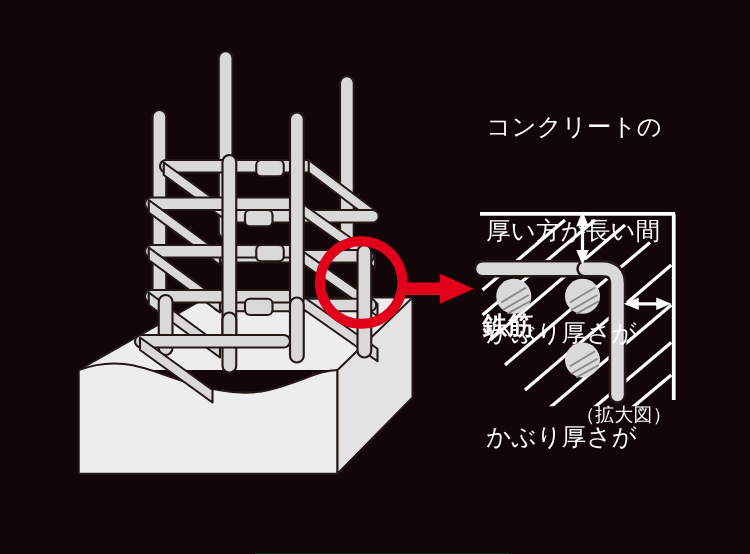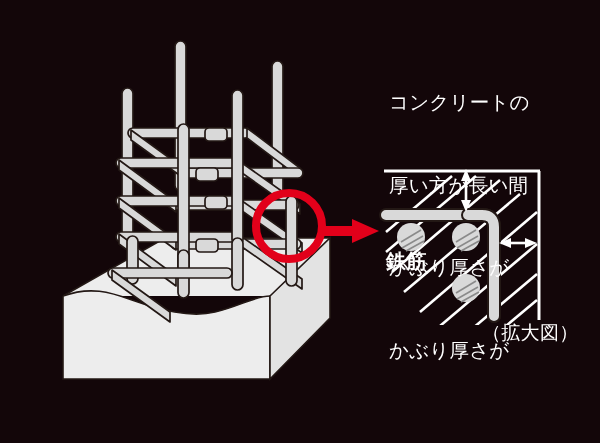--- a/index.html
+++ b/index.html
@@ -48,25 +48,24 @@
     font-size: 20px;
     line-height: 22px;
     font-weight: 700;
     letter-spacing: 0.5px;
   }
   .label-enlarged {
     position: absolute;
     left: 461px;
     top: 322px;
     color: #ffffff;
-    font-size: 19px;
+    font-size: 15px;
     line-height: 22px;
     font-weight: 500;
     letter-spacing: 0.3px;
-    margin-left: 21px;
   }
 </style>
 </head>
 <body>
 
 <div id="stage">
 
   <svg width="600" height="443" viewBox="0 0 600 443">
     <defs>
       <clipPath id="detailClip">

